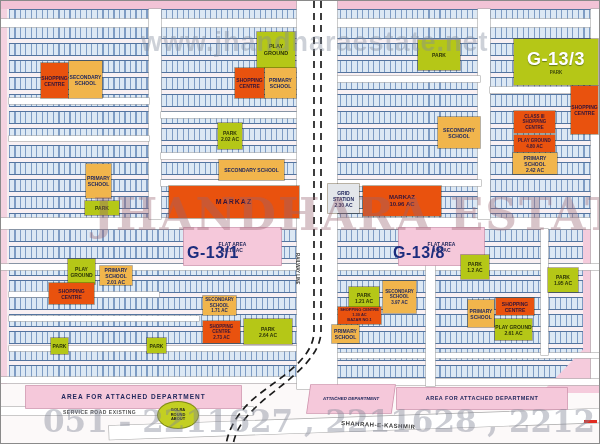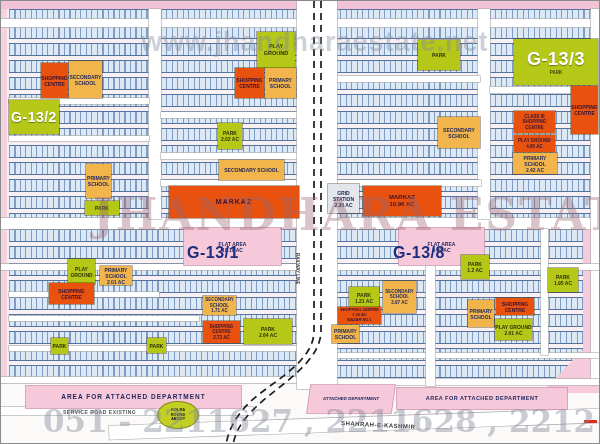--- a/index.html
+++ b/index.html
@@ -91,23 +91,20 @@
   <div class="blk green" style="left:256px;top:31px;width:38px;height:36px;font-size:5.5px;">PLAY GROUND</div>
   <div class="blk orange" style="left:234px;top:67px;width:29px;height:30px;">SHOPPING
 CENTRE</div>
   <div class="blk yellow" style="left:264px;top:67px;width:31px;height:30px;">PRIMARY
 SCHOOL</div>
   <div class="blk green" style="left:217px;top:122px;width:24px;height:26px;">PARK
 2.02 AC</div>
   <div class="blk yellow" style="left:218px;top:159px;width:65px;height:20px;">SECONDARY SCHOOL</div>
   <div class="blk orange" style="left:168px;top:185px;width:130px;height:32px;font-size:7px;letter-spacing:1px;">MARKAZ</div>
 
-  <div class="blk green" style="left:8px;top:99px;width:50px;height:34px;flex-direction:column;">
-    <span class="sectitle" style="font-size:14px;">G-13/2</span>
-  </div>
 
   <div class="blk green" style="left:417px;top:39px;width:42px;height:30px;">PARK</div>
   <div class="blk green" style="left:513px;top:38px;width:84px;height:46px;flex-direction:column;">
     <span class="sectitle" style="font-size:18px;">G-13/3</span>
     <span style="font-size:4.5px;color:#3a450c;">PARK</span>
   </div>
   <div class="blk orange" style="left:570px;top:85px;width:27px;height:48px;">SHOPPING
 CENTRE</div>
   <div class="blk yellow" style="left:437px;top:116px;width:42px;height:31px;">SECONDARY
 SCHOOL</div>

